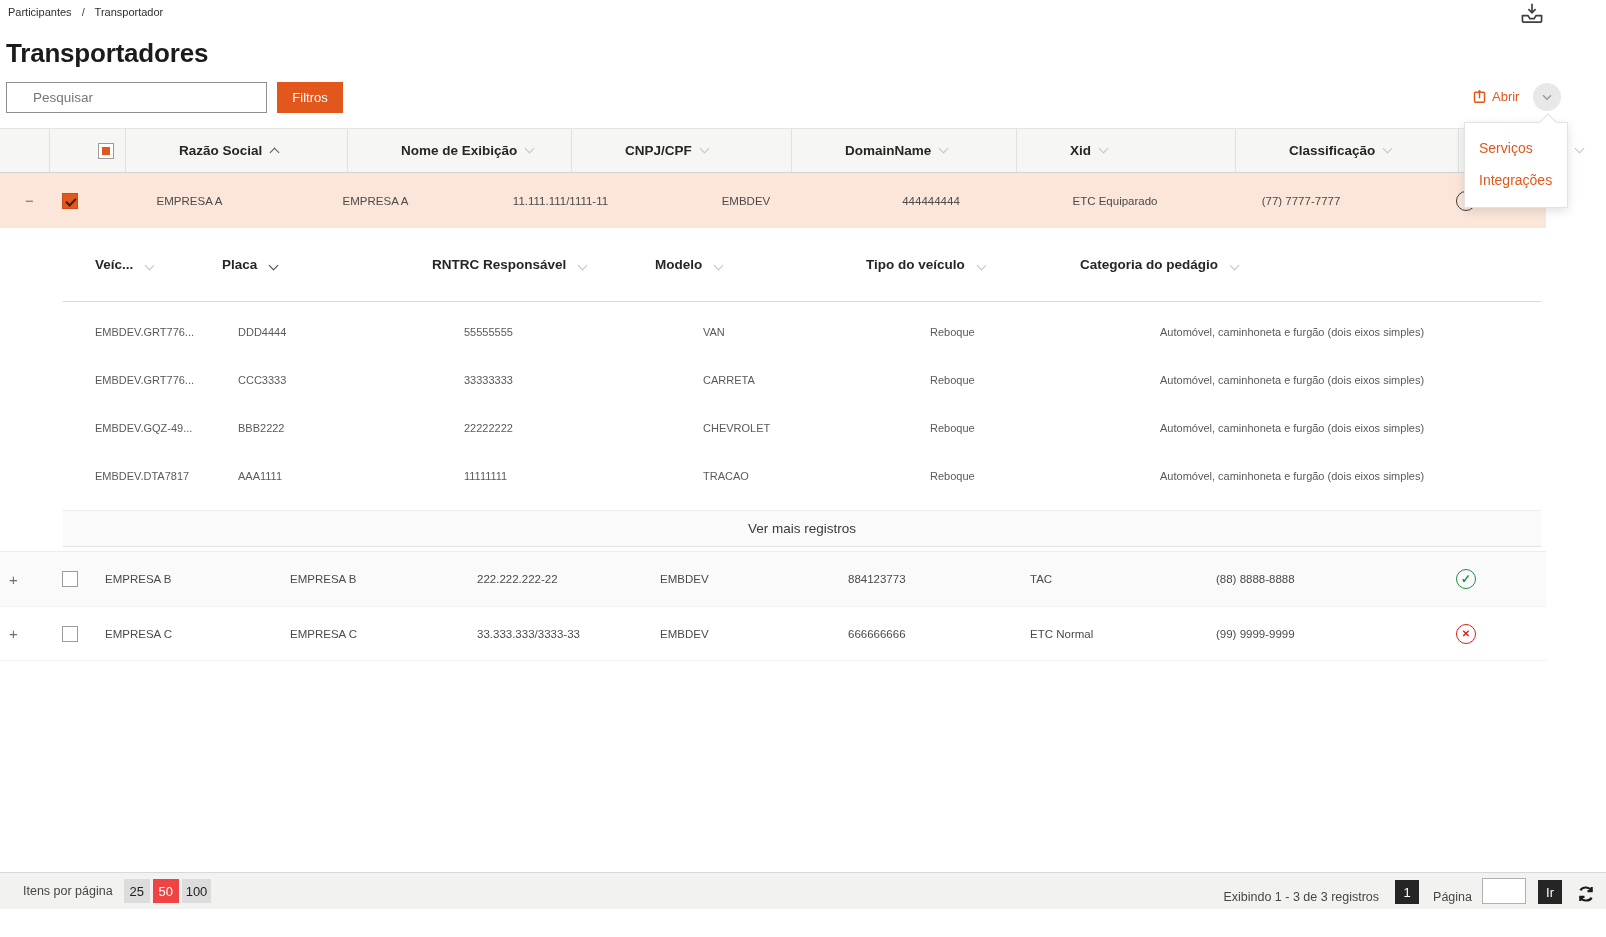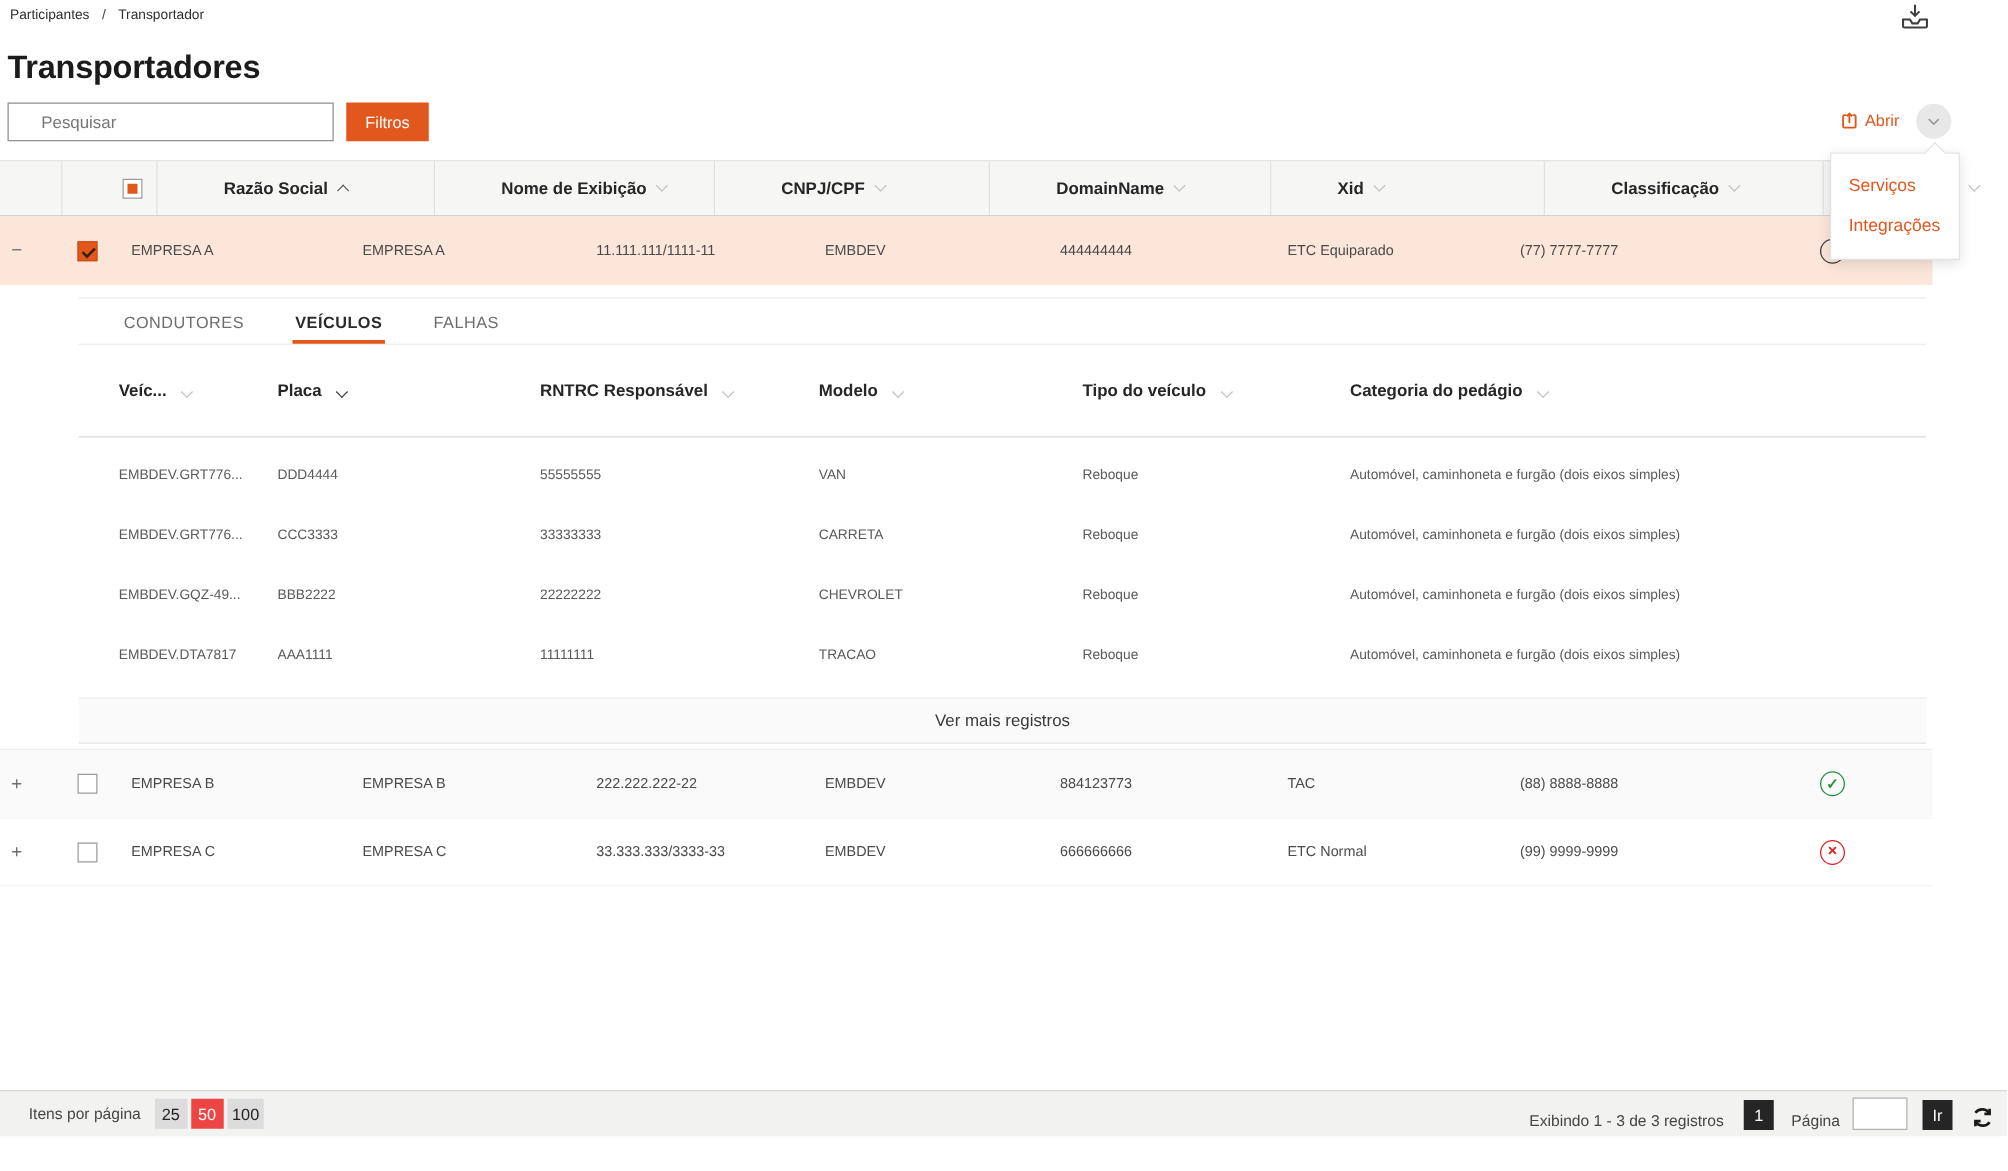--- a/index.html
+++ b/index.html
@@ -43,21 +43,21 @@
     font-size:13.5px; font-weight:700; color:#262626; padding-left:16px; cursor:pointer; white-space:nowrap; }
   .thead .hcell.center { justify-content:center; padding-left:0; }
 
   .sort { display:inline-block; width:7px; height:7px; border-left:1.6px solid #c3c3c3;
     border-bottom:1.6px solid #c3c3c3; transform:rotate(-45deg); margin-left:9px; margin-top:-4px; }
   .sort.up { transform:rotate(135deg); border-color:#5a5a5a; margin-top:4px; }
   .sort.dark { border-color:#444; }
 
   .orow { height:55px; align-items:center; font-size:11.5px; color:#4a4a4a; }
   .orow .cell { padding-left:16px; white-space:nowrap; }
-  .orow.highlight { background:#fce6da; }
+  .orow.highlight { background:#fce6da;text-align:center; }
   .orow.grayrow { background:#fafafa; border-top:1px solid #ededed; }
   .orow.whiterow { background:#fff; border-top:1px solid #f3f3f3; border-bottom:1px solid #f3f3f3; }
 
   .expander { font-size:15px; color:#6e6e6e; padding-left:9px; cursor:pointer; line-height:1; }
   .expander.minus::before { content:"\2212"; }
   .expander.plus::before { content:"+"; }
 
   .cbwrap { display:flex; justify-content:center; }
   .cb { width:16px; height:16px; background:#fff; border:1px solid #9b9b9b; position:relative; cursor:pointer; }
   .cb.indeterminate::after { content:""; position:absolute; left:3px; top:3px; width:8px; height:8px; background:#E2571C; }
@@ -79,21 +79,21 @@
   .detail { width:1606px; background:#fff; }
   .detail-inner { margin-left:63px; width:1478px; }
   .tabsbar { margin-top:10px; height:38px; border-top:1px solid #ececec; border-bottom:1px solid #ececec;
     display:flex; padding-left:34px; }
   .tab { font-size:13px; letter-spacing:.4px; color:#6d6d6d; padding:11px 2px 0; margin-right:37px; cursor:pointer; }
   .tab.active { color:#2b2b2b; font-weight:700; border-bottom:3px solid #E2571C; }
 
   .igrid { display:grid; grid-template-columns:127px 210px 223px 211px 214px 1fr; padding-left:32px; width:100%; }
   .ihead { height:74px; align-items:center; border-bottom:1px solid #d9d9d9; }
   .ihead .hcell { font-size:13.5px; font-weight:700; color:#262626; cursor:pointer; white-space:nowrap; }
-  .irow { height:48px; align-items:center; font-size:11px; color:#5a5a5a; }
+  .irow { height:48px; align-items:center; font-size:11px; color:#5a5a5a;gap:16px; }
   .irow .cell { white-space:nowrap; }
   .irows { padding-top:6px; }
   .more-bar { margin-top:10px; height:37px; background:#fafafa; border-top:1px solid #ededed;
     border-bottom:1px solid #e4e4e4; display:flex; align-items:center; justify-content:center;
     font-size:13.5px; color:#3a3a3a; cursor:pointer; }
 
   .spacer4 { height:4px; }
 
   
   .footer { position:absolute; left:0; top:872px; width:1606px; height:37px; background:#f2f2f1;
@@ -208,25 +208,20 @@
       <div class="cell">444444444</div>
       <div class="cell">ETC Equiparado</div>
       <div class="cell">(77) 7777-7777</div>
       <div class="cell statuscell">
           <span class="status warning"></span>
         </div>
     </div>
 
     <div class="detail">
       <div class="detail-inner">
-        <div class="tabsbar">
-          <div class="tab">CONDUTORES</div>
-          <div class="tab active">VEÍCULOS</div>
-          <div class="tab">FALHAS</div>
-        </div>
 
         <div class="igrid ihead">
           <div class="hcell">
             <span>Veíc...</span>
             <span class="sort"></span>
           </div>
           <div class="hcell">
             <span>Placa</span>
             <span class="sort dark"></span>
           </div>

